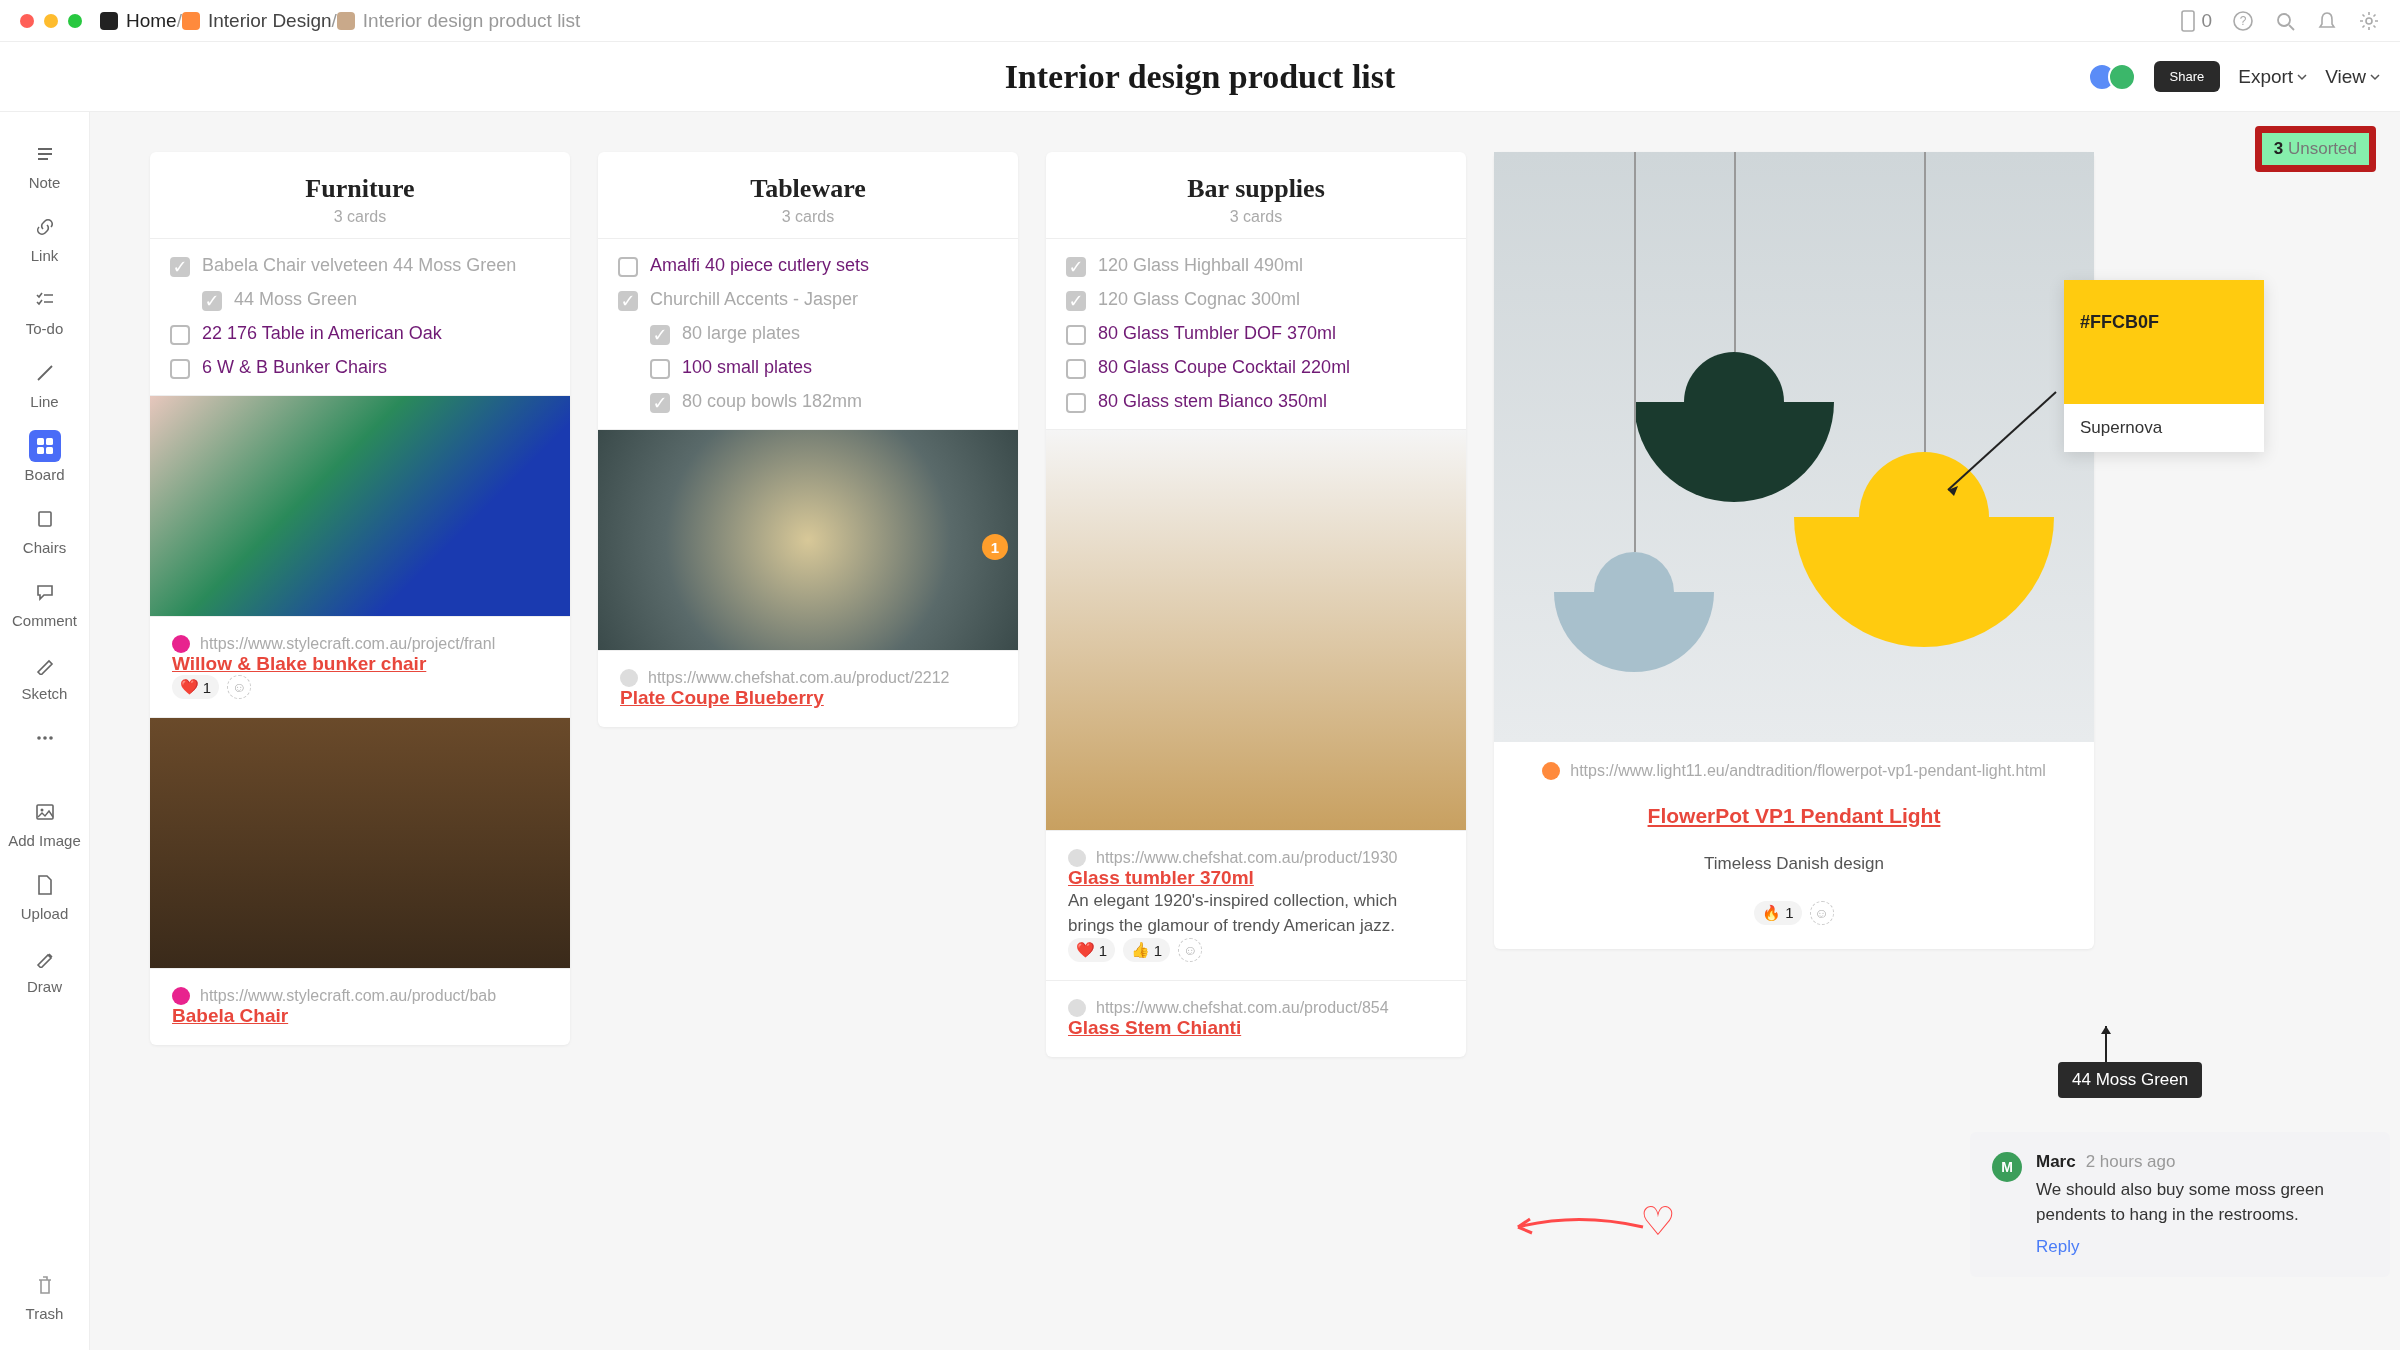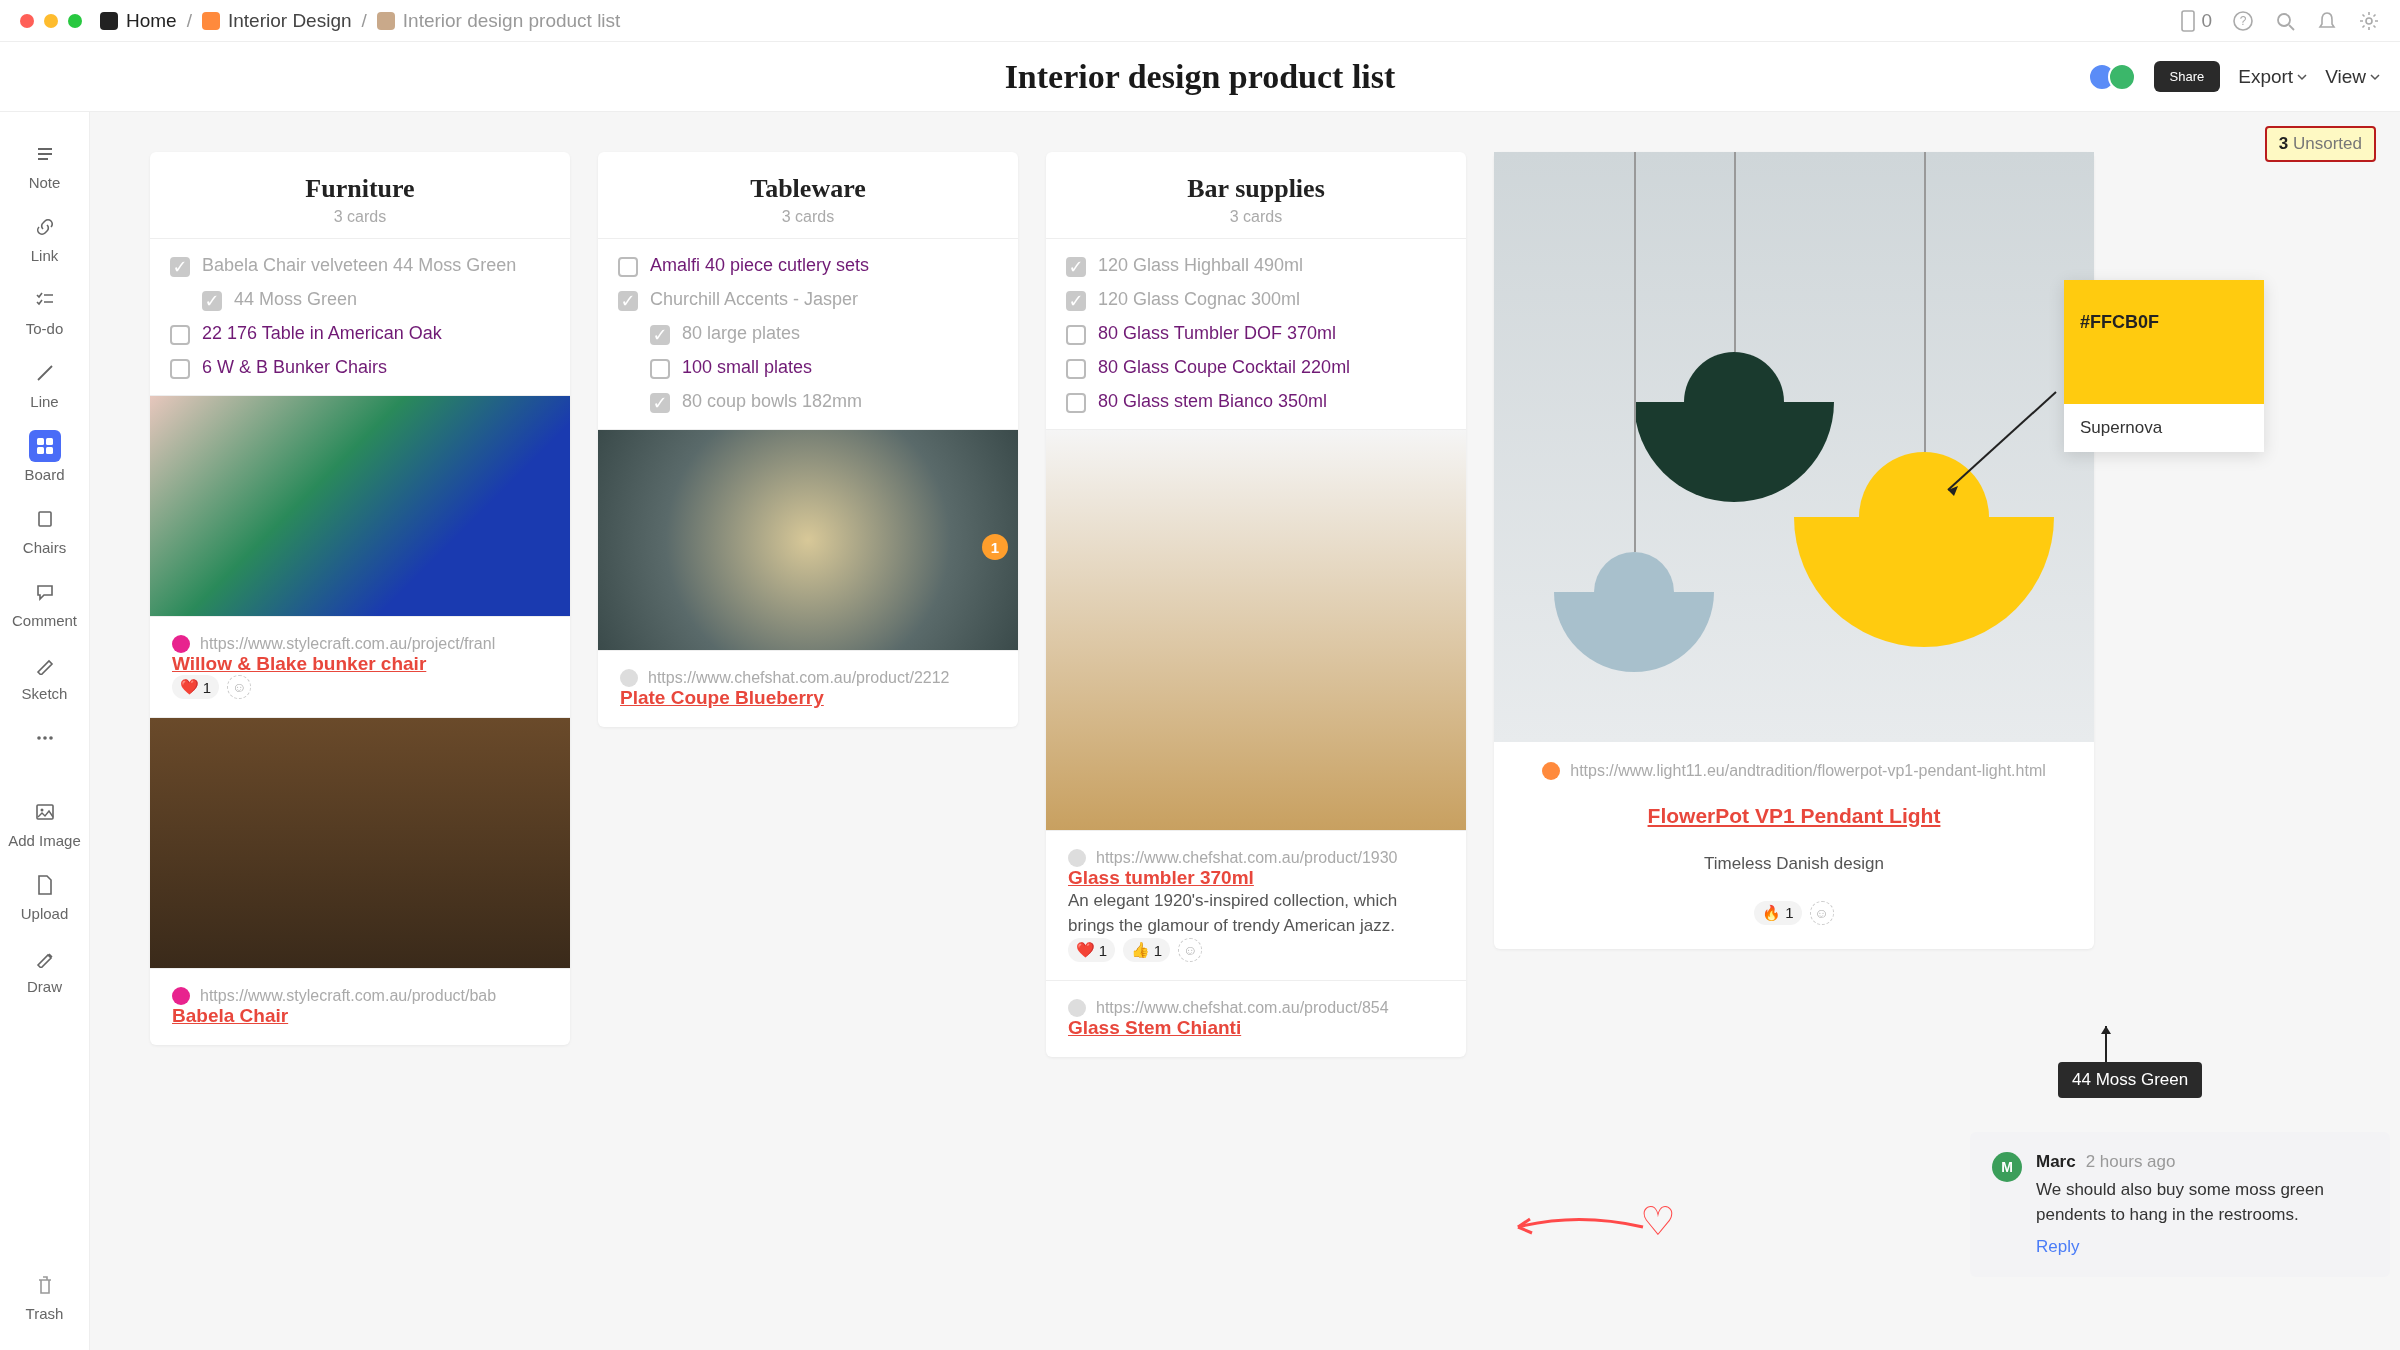--- a/index.html
+++ b/index.html
@@ -5,21 +5,21 @@
 * { margin: 0; padding: 0; box-sizing: border-box; }
 body { font-family: -apple-system, BlinkMacSystemFont, "Segoe UI", Helvetica, Arial, sans-serif; background: #fff; color: #222; overflow: hidden; width: 2400px; height: 1350px; }
 
 
 .topbar { display: flex; align-items: center; height: 42px; padding: 0 20px; border-bottom: 1px solid #eee; font-size: 19px; }
 .traffic { display: flex; gap: 10px; margin-right: 18px; }
 .dot { width: 14px; height: 14px; border-radius: 50%; }
 .dot.red { background: #ff5f57; }
 .dot.yel { background: #febc2e; }
 .dot.grn { background: #28c840; }
-.crumbs { display: flex; align-items: flex-end; gap: 10px; color: #999; }
+.crumbs { display: flex; align-items: flex-end; color: #999; }
 .crumb { display: flex; align-items: center; gap: 8px; }
 .crumb-icon { width: 18px; height: 18px; border-radius: 4px; }
 .crumb-home { color: #222; font-weight: 500; }
 .crumb-mid { color: #444; font-weight: 500; }
 .topbar-right { margin-left: auto; display: flex; align-items: center; gap: 20px; color: #888; }
 .icon18 { display: inline-flex; }
 
 
 .titlebar { position: relative; height: 70px; border-bottom: 1px solid #eee; display: flex; align-items: center; }
 .page-title { position: absolute; left: 50%; transform: translateX(-50%); font-family: Georgia, "Times New Roman", serif; font-weight: 700; font-size: 34px; color: #1a1a1a; }
@@ -31,21 +31,21 @@
 
 
 .workspace { display: flex; height: calc(1350px - 112px); }
 .rail { width: 90px; display: flex; flex-direction: column; align-items: center; padding-top: 22px; gap: 8px; border-right: 1px solid #eee; font-size: 15px; color: #666; }
 .rail-item { display: flex; flex-direction: column; align-items: center; gap: 4px; padding: 4px 0 8px; cursor: pointer; width: 100%; }
 .rail-icon { width: 32px; height: 32px; border-radius: 6px; display: flex; align-items: center; justify-content: center; color: #555; }
 .rail-item.active .rail-icon { background: #4a6cf7; color: #fff; }
 .rail-trash { margin-top: auto; margin-bottom: 20px; }
 
 .canvas { flex: 1; background: #f6f6f6; overflow: auto; position: relative; padding: 40px 60px; }
-.unsorted-badge { position: absolute; top: 14px; right: 24px; background: #fef9c3; border: 2px solid #b91c1c; border-radius: 4px; padding: 6px 12px; font-size: 17px; color: #777; }
+.unsorted-badge { position: absolute; top: 14px; right: 24px; background: #86efac; border: 7px solid #b91c1c; border-radius: 4px; padding: 6px 12px; font-size: 17px; color: #777; }
 .unsorted-badge b { color: #222; }
 
 .columns { display: flex; gap: 28px; align-items: flex-start; }
 .col { width: 420px; background: #fff; border-radius: 6px; box-shadow: 0 1px 3px rgba(0,0,0,0.06); }
 .col-head { text-align: center; padding: 22px 10px 12px; }
 .col-title { font-family: Georgia, serif; font-weight: 700; font-size: 26px; }
 .col-sub { color: #aaa; font-size: 16px; margin-top: 4px; }
 .list-card { border-top: 1px solid #eee; padding: 16px 20px; display: flex; flex-direction: column; gap: 12px; font-size: 18px; }
 .todo { display: flex; align-items: flex-start; gap: 12px; color: #701a75; cursor: pointer; }
 .todo.sub { padding-left: 32px; }

